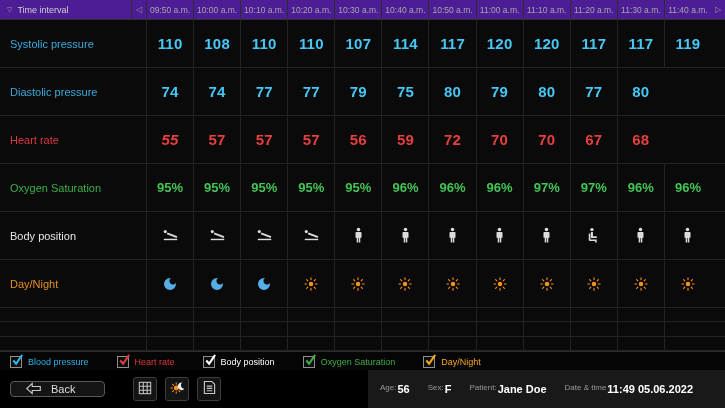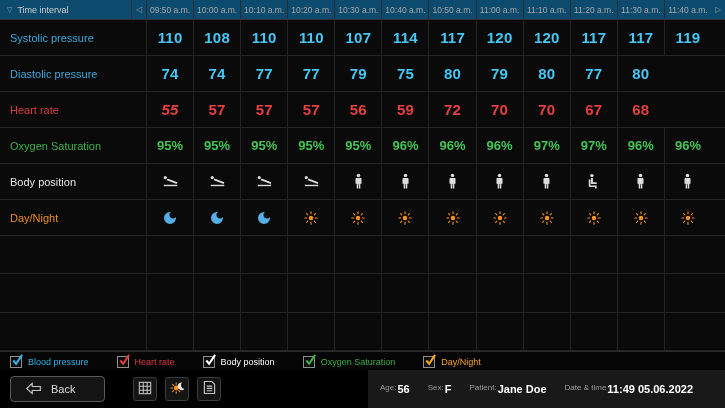--- a/index.html
+++ b/index.html
@@ -6,50 +6,50 @@
   html,body { margin:0; padding:0; background:#000; }
   .app{
     width:725px;height:408px;background:#0a0a0a;overflow:hidden;
     display:flex;flex-direction:column;
     font-family:"Liberation Sans",sans-serif;color:#ddd;
   }
   
   .table{flex:1;display:flex;flex-direction:column;min-height:0;border-bottom:1px solid #2c2c2c;}
   .thead{
     display:grid;grid-template-columns:132px 14px repeat(12,1fr) 14px;
-    height:20px;background:#0c4a6e;border-bottom:1px solid #303030;align-items:stretch;flex:0 0 auto;
+    height:20px;background:#4c1d95;border-bottom:1px solid #303030;align-items:stretch;flex:0 0 auto;
   }
   .h-label{display:flex;align-items:center;gap:5px;padding-left:7px;color:#cfcfcf;font-size:9px;border-right:1px solid #303030;cursor:pointer;}
   .filter-glyph{font-size:7px;color:#9a9a9a;}
   .h-arrow{display:flex;align-items:center;justify-content:center;color:#9a9a9a;font-size:8px;cursor:pointer;}
   .h-time{display:flex;align-items:center;justify-content:center;color:#a8a8a8;font-size:8.5px;border-left:1px solid #2c2c2c;white-space:nowrap;overflow:hidden;}
   .tbody{flex:1;display:flex;flex-direction:column;min-height:0;overflow:hidden;}
   .row{
     display:grid;grid-template-columns:132px 14px repeat(12,1fr) 14px;
-    height:36px;flex:0 0 auto;border-bottom:1px solid #232323;
+    height:48px;flex:0 0 auto;border-bottom:1px solid #232323;
   }
   .row.empty{flex:1 1 0;height:auto;min-height:0;}
   .cell{display:flex;align-items:center;justify-content:center;min-width:0;}
   .cell.label{grid-column:1/3;justify-content:flex-start;padding-left:10px;font-size:11px;white-space:nowrap;}
   .cell.val{border-left:1px solid #232323;}
   [data-name="row-systolic"] .cell.val span,
   [data-name="row-diastolic"] .cell.val span,
   [data-name="row-heart_rate"] .cell.val span{font-size:15px;font-weight:700;letter-spacing:.2px;}
   [data-name="row-oxygen"] .cell.val span{font-size:13px;font-weight:700;}
   .cell.val svg{display:block;}
   
   .legend{height:18px;display:flex;align-items:center;gap:28px;padding:2px 10px 0 10px;background:#050505;flex:0 0 auto;}
   .legend-item{display:flex;align-items:center;gap:6px;cursor:pointer;}
   .checkbox{width:12px;height:12px;border:1px solid #8f8f8f;background:#0d0d0d;display:inline-block;position:relative;}
   .checkbox svg{position:absolute;left:0px;top:-3px;width:13px;height:13px;overflow:visible;}
   .legend-label{font-size:9px;}
   
   .toolbar{height:38px;display:flex;align-items:center;padding-left:10px;background:#000;flex:0 0 auto;}
   .btn{
-    display:flex;align-items:center;gap:9px;height:26px;padding:0 14px;
+    display:flex;align-items:center;gap:9px;height:16px;padding:0 14px;
     background:#141414;border:1px solid #5a5a5a;border-radius:4px;
     color:#ddd;font-size:11px;cursor:pointer;font-family:inherit;
   }
   .btn.back{margin-right:28px;min-width:95px;}
   .btn.export{margin-right:22px;}
   .icon-btn{
     width:24px;height:24px;display:flex;align-items:center;justify-content:center;
     background:#141414;border:1px solid #3c3c3c;border-radius:3px;margin-right:8px;cursor:pointer;padding:0;
   }
   .info{margin-left:auto;height:100%;background:#191919;display:flex;align-items:center;gap:18px;padding:0 24px 0 12px;min-width:345px;}

